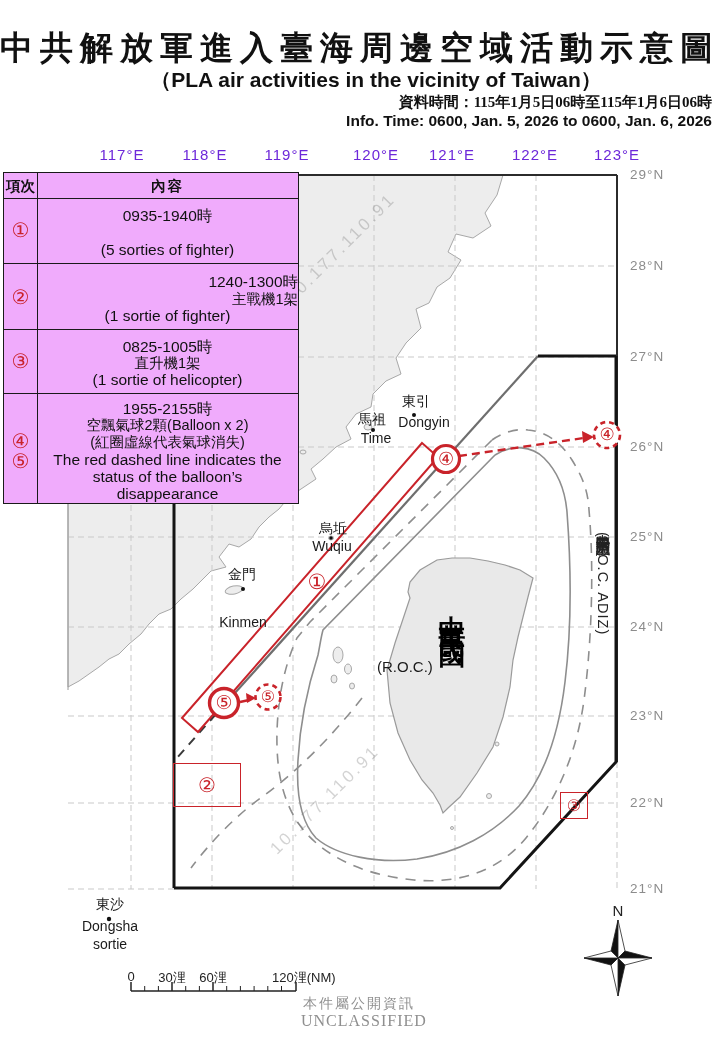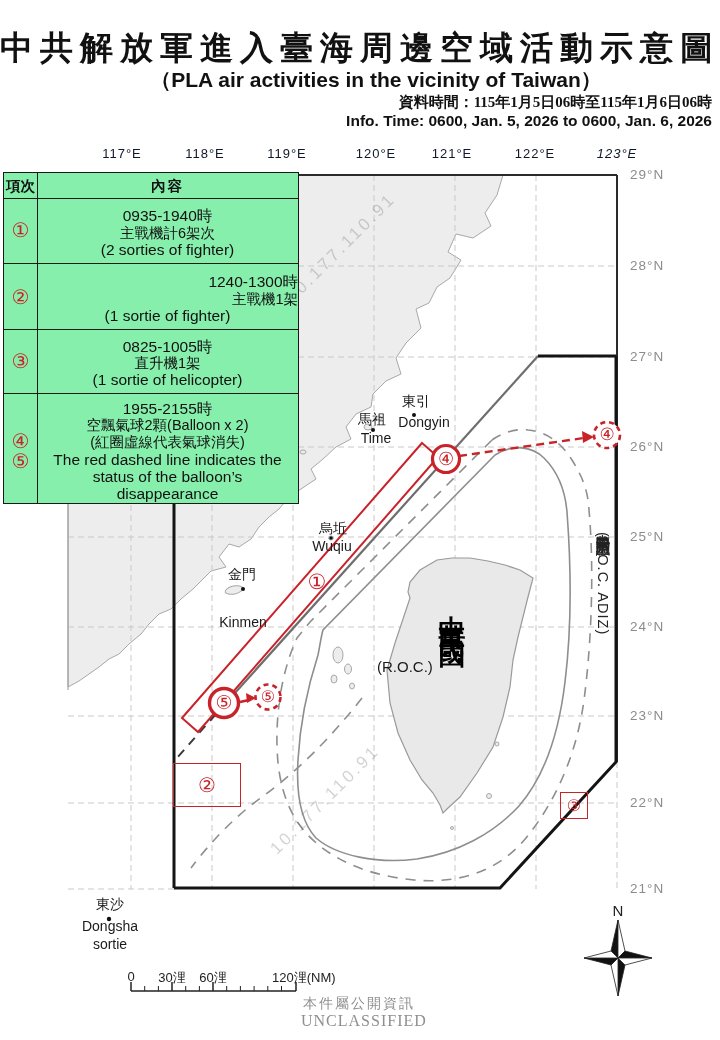--- a/index.html
+++ b/index.html
@@ -5,32 +5,32 @@
   html,body{margin:0;padding:0;background:#fff;}
   .canvas{position:relative;width:720px;height:1040px;background:#fff;overflow:hidden;
           font-family:"Liberation Sans",sans-serif;color:#111;}
   .abs{position:absolute;}
   .ctr{text-align:center;}
   .hdr-zh{left:0;right:0;top:26px;font-family:"Liberation Serif",serif;font-weight:bold;
           font-size:33px;letter-spacing:7px;text-align:center;white-space:nowrap;}
   .hdr-en{left:0;right:0;top:66px;font-weight:bold;font-size:21px;text-align:center;letter-spacing:0px;padding-left:32px;}
   .hdr-info-zh{right:8px;top:93px;font-weight:bold;font-size:15px;font-family:"Liberation Serif",serif;}
   .hdr-info-en{right:8px;top:112px;font-weight:bold;font-size:15.5px;}
-  .lonlab{top:146px;width:60px;margin-left:-30px;text-align:center;font-size:13px;color:#0f172a;letter-spacing:1px;}
+  .lonlab{top:146px;width:60px;margin-left:-30px;text-align:center;font-size:15px;color:#6d28d9;letter-spacing:1px;}
   .latlab{left:630px;width:60px;font-size:13.5px;color:#8c8c8c;letter-spacing:1px;}
   svg.map{position:absolute;left:0;top:0;z-index:1;}
   .wm{z-index:2;font-size:17px;letter-spacing:3px;color:rgba(110,110,110,.30);
       transform:rotate(-45deg);white-space:nowrap;}
   .maplab{z-index:3;font-size:14px;color:#1a1a1a;white-space:nowrap;}
   .bigroc{z-index:3;writing-mode:vertical-rl;text-orientation:upright;
           font-family:"Liberation Serif",serif;font-weight:bold;font-size:27px;letter-spacing:9px;color:#000;}
   .adizcol{z-index:3;writing-mode:vertical-rl;text-orientation:mixed;font-size:14.5px;color:#222;letter-spacing:1px;white-space:nowrap;}
   .rnum{z-index:4;color:#c9232a;text-align:center;}
   .rbox{z-index:4;border:1.6px solid #c9232a;}
-  .table{left:3px;top:172px;width:294px;height:330px;background:#86efac;border:1.6px solid #1a1a1a;z-index:5;}
+  .table{left:3px;top:172px;width:294px;height:330px;background:#f0abfc;border:1.6px solid #1a1a1a;z-index:5;}
   .tb-divider{position:absolute;left:33px;top:0;bottom:0;width:0;border-left:1.2px solid #1a1a1a;}
   .tb-hline{position:absolute;left:0;right:0;height:0;border-top:1.2px solid #1a1a1a;}
   .tcell{position:absolute;text-align:center;white-space:nowrap;}
   .t-zh{font-size:14.5px;}
   .t-en{font-size:15.5px;}
   .t-num{font-size:20px;color:#c9232a;width:33px;left:0;}
   .foot{z-index:3;color:#8f8f8f;font-family:"Liberation Serif",serif;}
   .scalelab{z-index:3;font-size:13px;color:#222;white-space:nowrap;}
 </style>
 </head>
@@ -164,21 +164,21 @@
 <div class="abs hdr-en">（PLA air activities in the vicinity of Taiwan）</div>
 <div class="abs hdr-info-zh">資料時間：115年1月5日06時至115年1月6日06時</div>
 <div class="abs hdr-info-en">Info. Time: 0600, Jan. 5, 2026 to 0600, Jan. 6, 2026</div>
 
 <div class="abs lonlab" style="left:122px;">117°E</div>
 <div class="abs lonlab" style="left:205px;">118°E</div>
 <div class="abs lonlab" style="left:287px;">119°E</div>
 <div class="abs lonlab" style="left:376px;">120°E</div>
 <div class="abs lonlab" style="left:452px;">121°E</div>
 <div class="abs lonlab" style="left:535px;">122°E</div>
-<div class="abs lonlab" style="left:617px;font-style:italic;">123°E</div>
+<div class="abs lonlab" style="left:617px;">123°E</div>
 
 <div class="abs latlab" style="top:167px;">29°N</div>
 <div class="abs latlab" style="top:258px;">28°N</div>
 <div class="abs latlab" style="top:349px;">27°N</div>
 <div class="abs latlab" style="top:439px;">26°N</div>
 <div class="abs latlab" style="top:529px;">25°N</div>
 <div class="abs latlab" style="top:619px;">24°N</div>
 <div class="abs latlab" style="top:708px;">23°N</div>
 <div class="abs latlab" style="top:795px;">22°N</div>
 <div class="abs latlab" style="top:881px;">21°N</div>
@@ -216,22 +216,21 @@
   <div class="tb-hline" style="top:25px;"></div>
   <div class="tb-hline" style="top:90px;"></div>
   <div class="tb-hline" style="top:156px;"></div>
   <div class="tb-hline" style="top:220px;"></div>
 
   <div class="tcell t-zh" style="left:0;width:33px;top:4px;font-weight:bold;">項次</div>
   <div class="tcell t-zh" style="left:33px;right:0;top:4px;font-weight:bold;letter-spacing:2px;">內容</div>
 
   <div class="tcell t-num" style="top:45px;">①</div>
   <div class="tcell t-en" style="left:33px;right:0;top:33px;">0935-1940時</div>
-  <div class="tcell t-zh" style="left:33px;right:0;top:51px;">主戰機計6架次</div>
-  <div class="tcell t-en" style="left:33px;right:0;top:68px;">(2 sorties of fighter)</div>
+  <div class="tcell t-en" style="left:33px;right:0;top:68px;">(5 sorties of fighter)</div>
 
   <div class="tcell t-num" style="top:112px;">②</div>
   <div class="tcell t-en" style="left:33px;right:0;top:99px;text-align:right;">1240-1300時</div>
   <div class="tcell t-zh" style="left:33px;right:0;top:117px;text-align:right;">主戰機1架</div>
   <div class="tcell t-en" style="left:33px;right:0;top:134px;">(1 sortie of fighter)</div>
 
   <div class="tcell t-num" style="top:176px;">③</div>
   <div class="tcell t-en" style="left:33px;right:0;top:164px;">0825-1005時</div>
   <div class="tcell t-zh" style="left:33px;right:0;top:181px;">直升機1架</div>
   <div class="tcell t-en" style="left:33px;right:0;top:198px;">(1 sortie of helicopter)</div>

